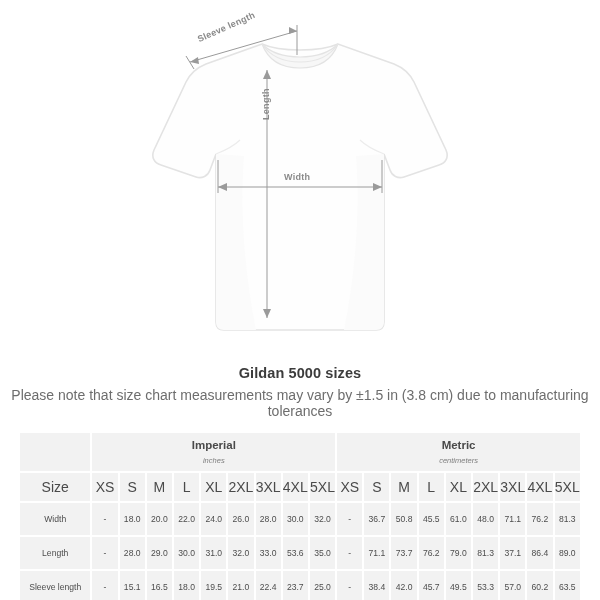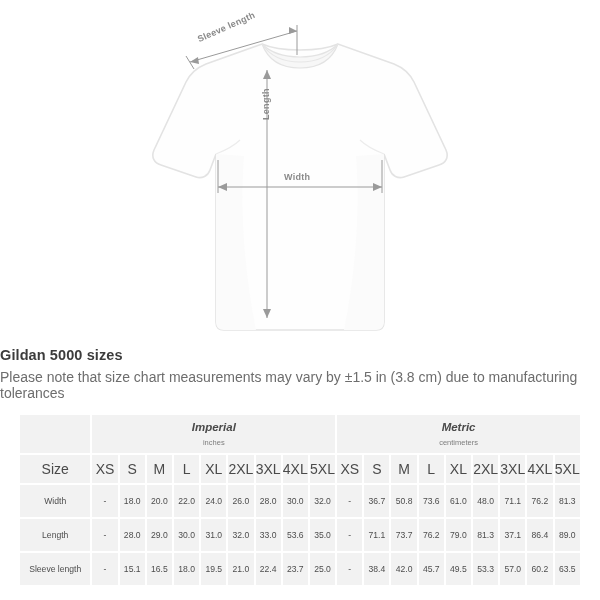--- a/index.html
+++ b/index.html
@@ -52,21 +52,22 @@
     transform: rotate(-90deg);
     transform-origin: left top;
   }
   .dim-label.width {
     left: 284px;
     top: 172px;
   }
 
   
   .title-block {
-    margin-top: 2px;
+    text-align: center;
+    margin-top: 20px;
   }
   .chart-title {
     font-size: 14.5px;
     font-weight: bold;
     color: #3c3c3c;
     margin: 0;
     letter-spacing: 0.1px;
   }
   .chart-note {
     font-size: 14px;
@@ -89,27 +90,27 @@
     text-align: center;
     vertical-align: middle;
     font-weight: normal;
     padding: 0;
   }
   .unit-head {
     height: 40px;
   }
   .unit-name {
     font-size: 11.5px;
-    font-style: italic;
     font-weight: bold;
     color: #4a4a4a;
     line-height: 1.1;
   }
   .unit-sub {
     font-size: 7.5px;
+    font-style: italic;
     color: #7d7d7d;
     margin-top: 5px;
   }
   .col-head-row td {
     height: 28px;
     font-size: 14px;
     font-weight: bold;
     color: #4a4a4a;
   }
   .row-label {
@@ -265,21 +266,21 @@
         <td>20.0</td>
         <td>22.0</td>
         <td>24.0</td>
         <td>26.0</td>
         <td>28.0</td>
         <td>30.0</td>
         <td>32.0</td>
         <td>-</td>
         <td>36.7</td>
         <td>50.8</td>
-        <td>73.6</td>
+        <td>45.5</td>
         <td>61.0</td>
         <td>48.0</td>
         <td>71.1</td>
         <td>76.2</td>
         <td>81.3</td>
       </tr>
 
       <tr class="data-row">
         <td class="row-label">Length</td>
         <td>-</td>

